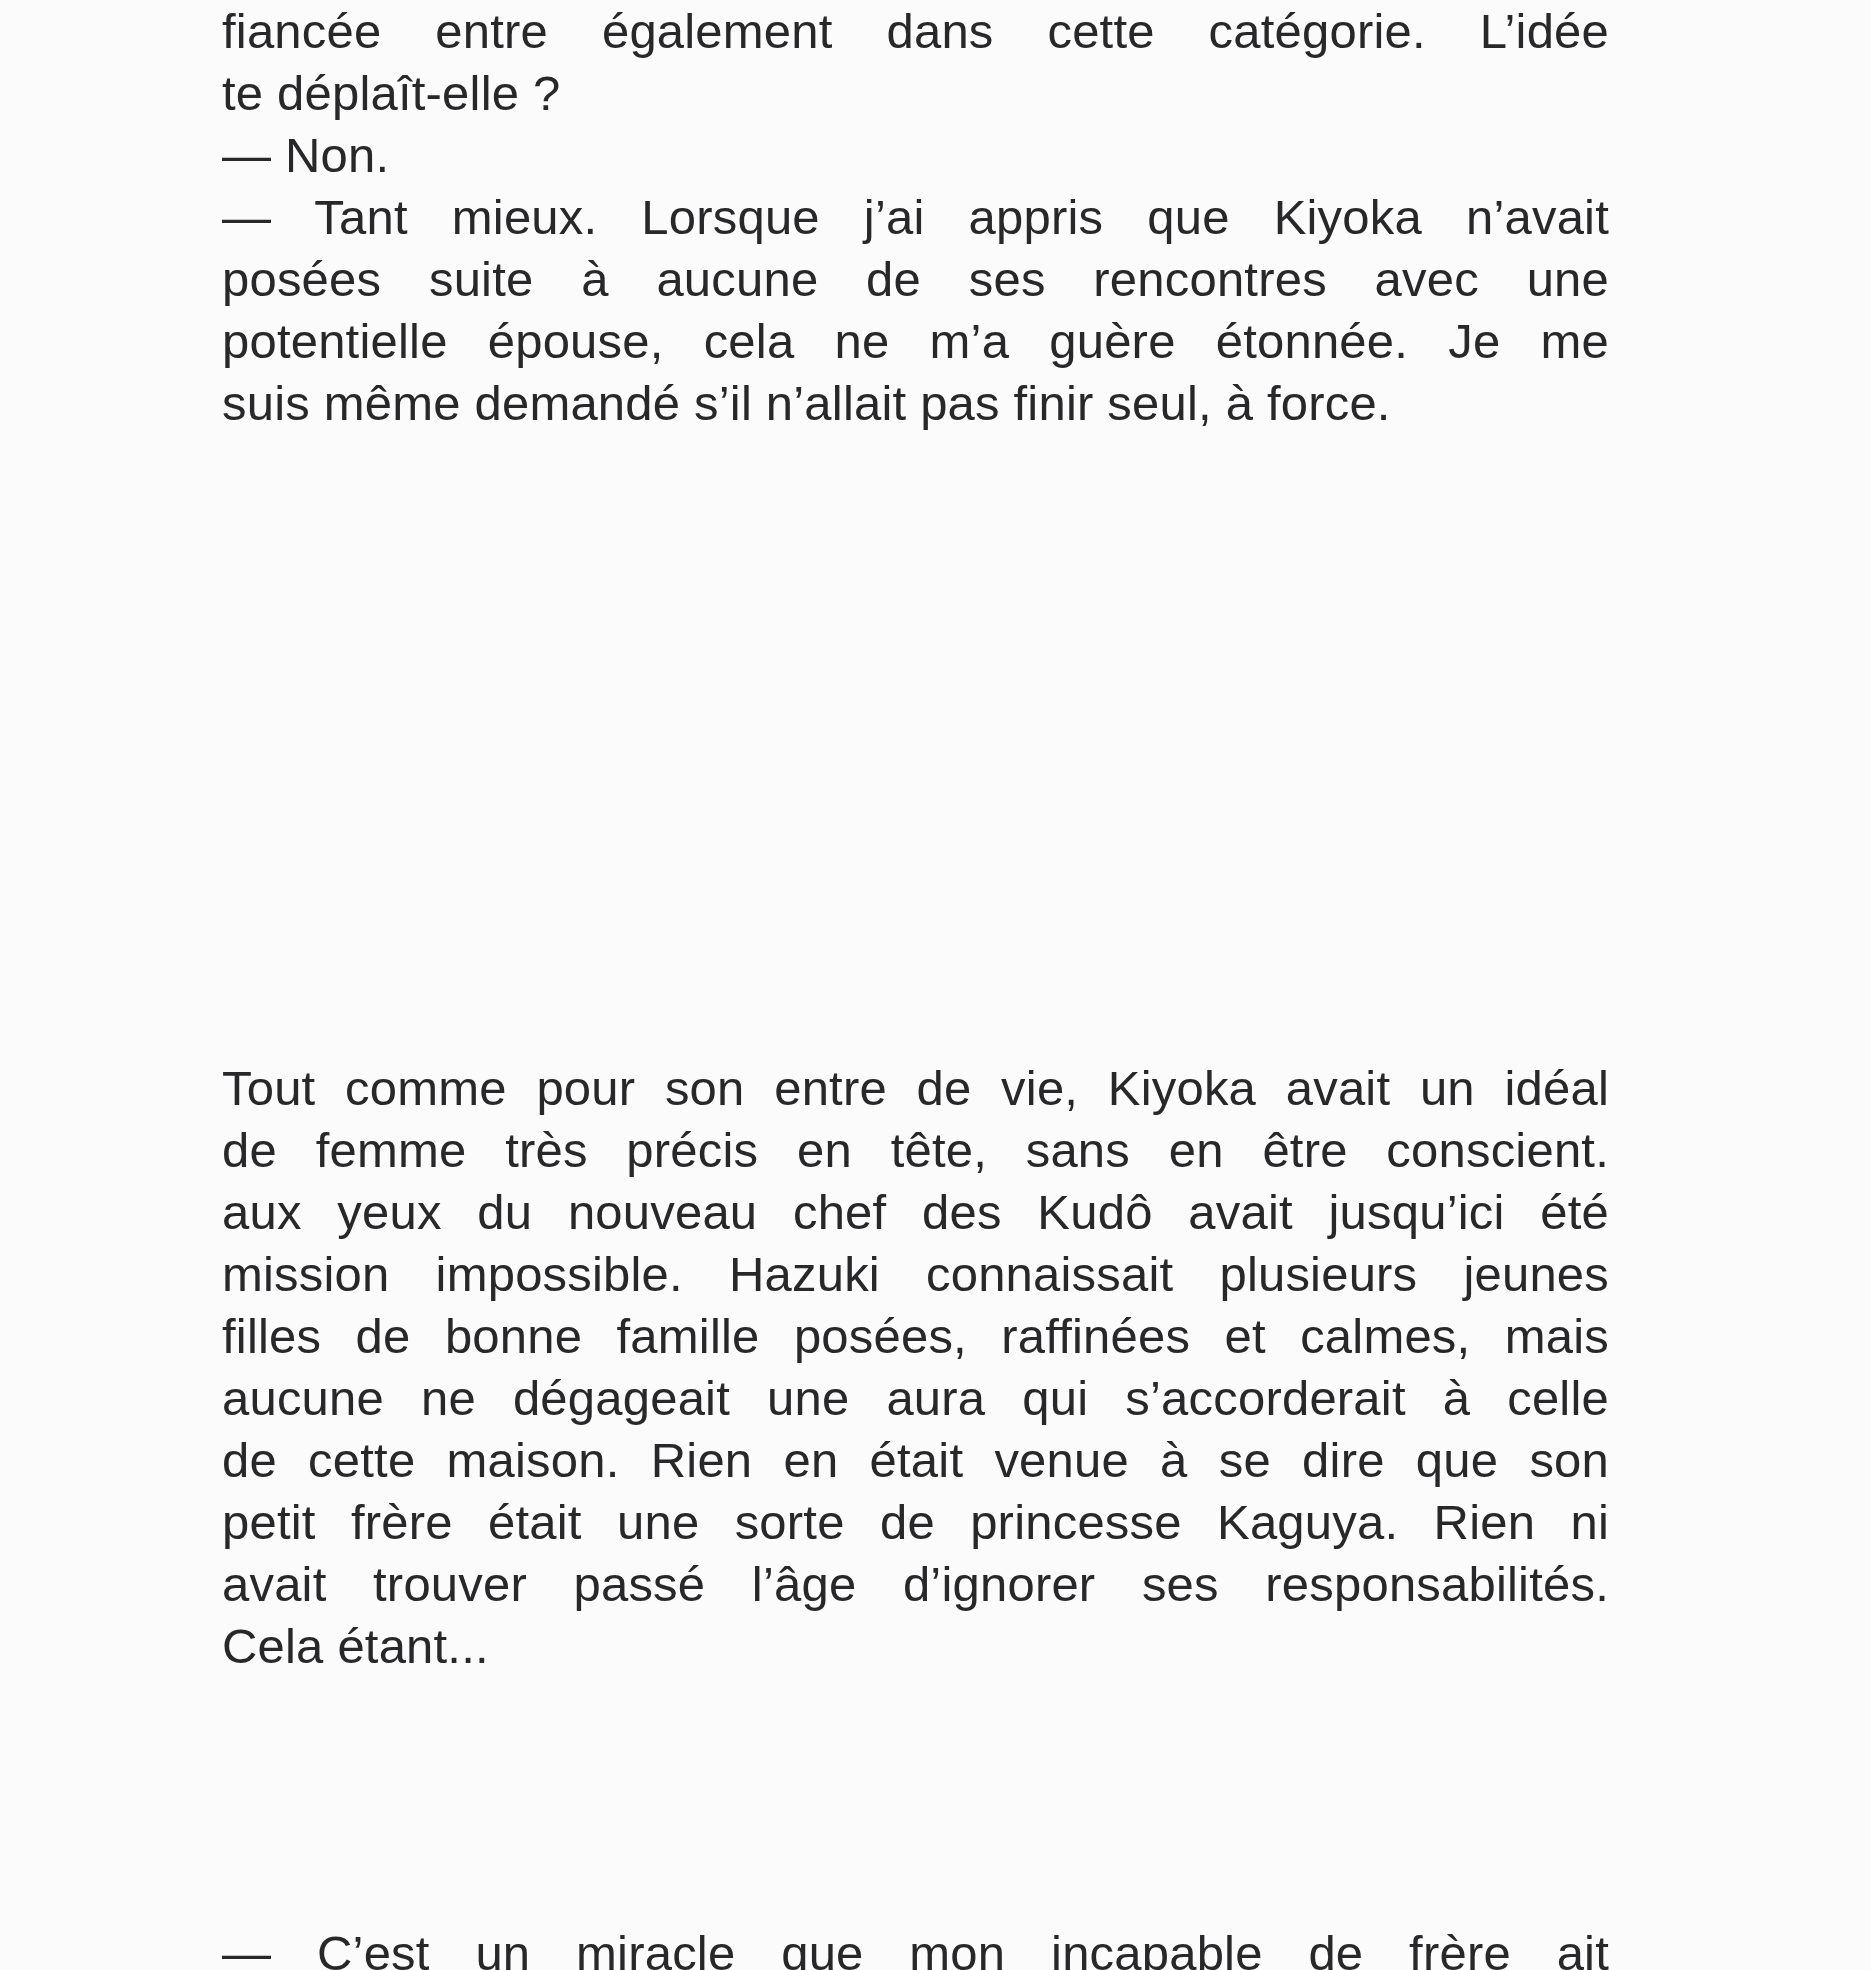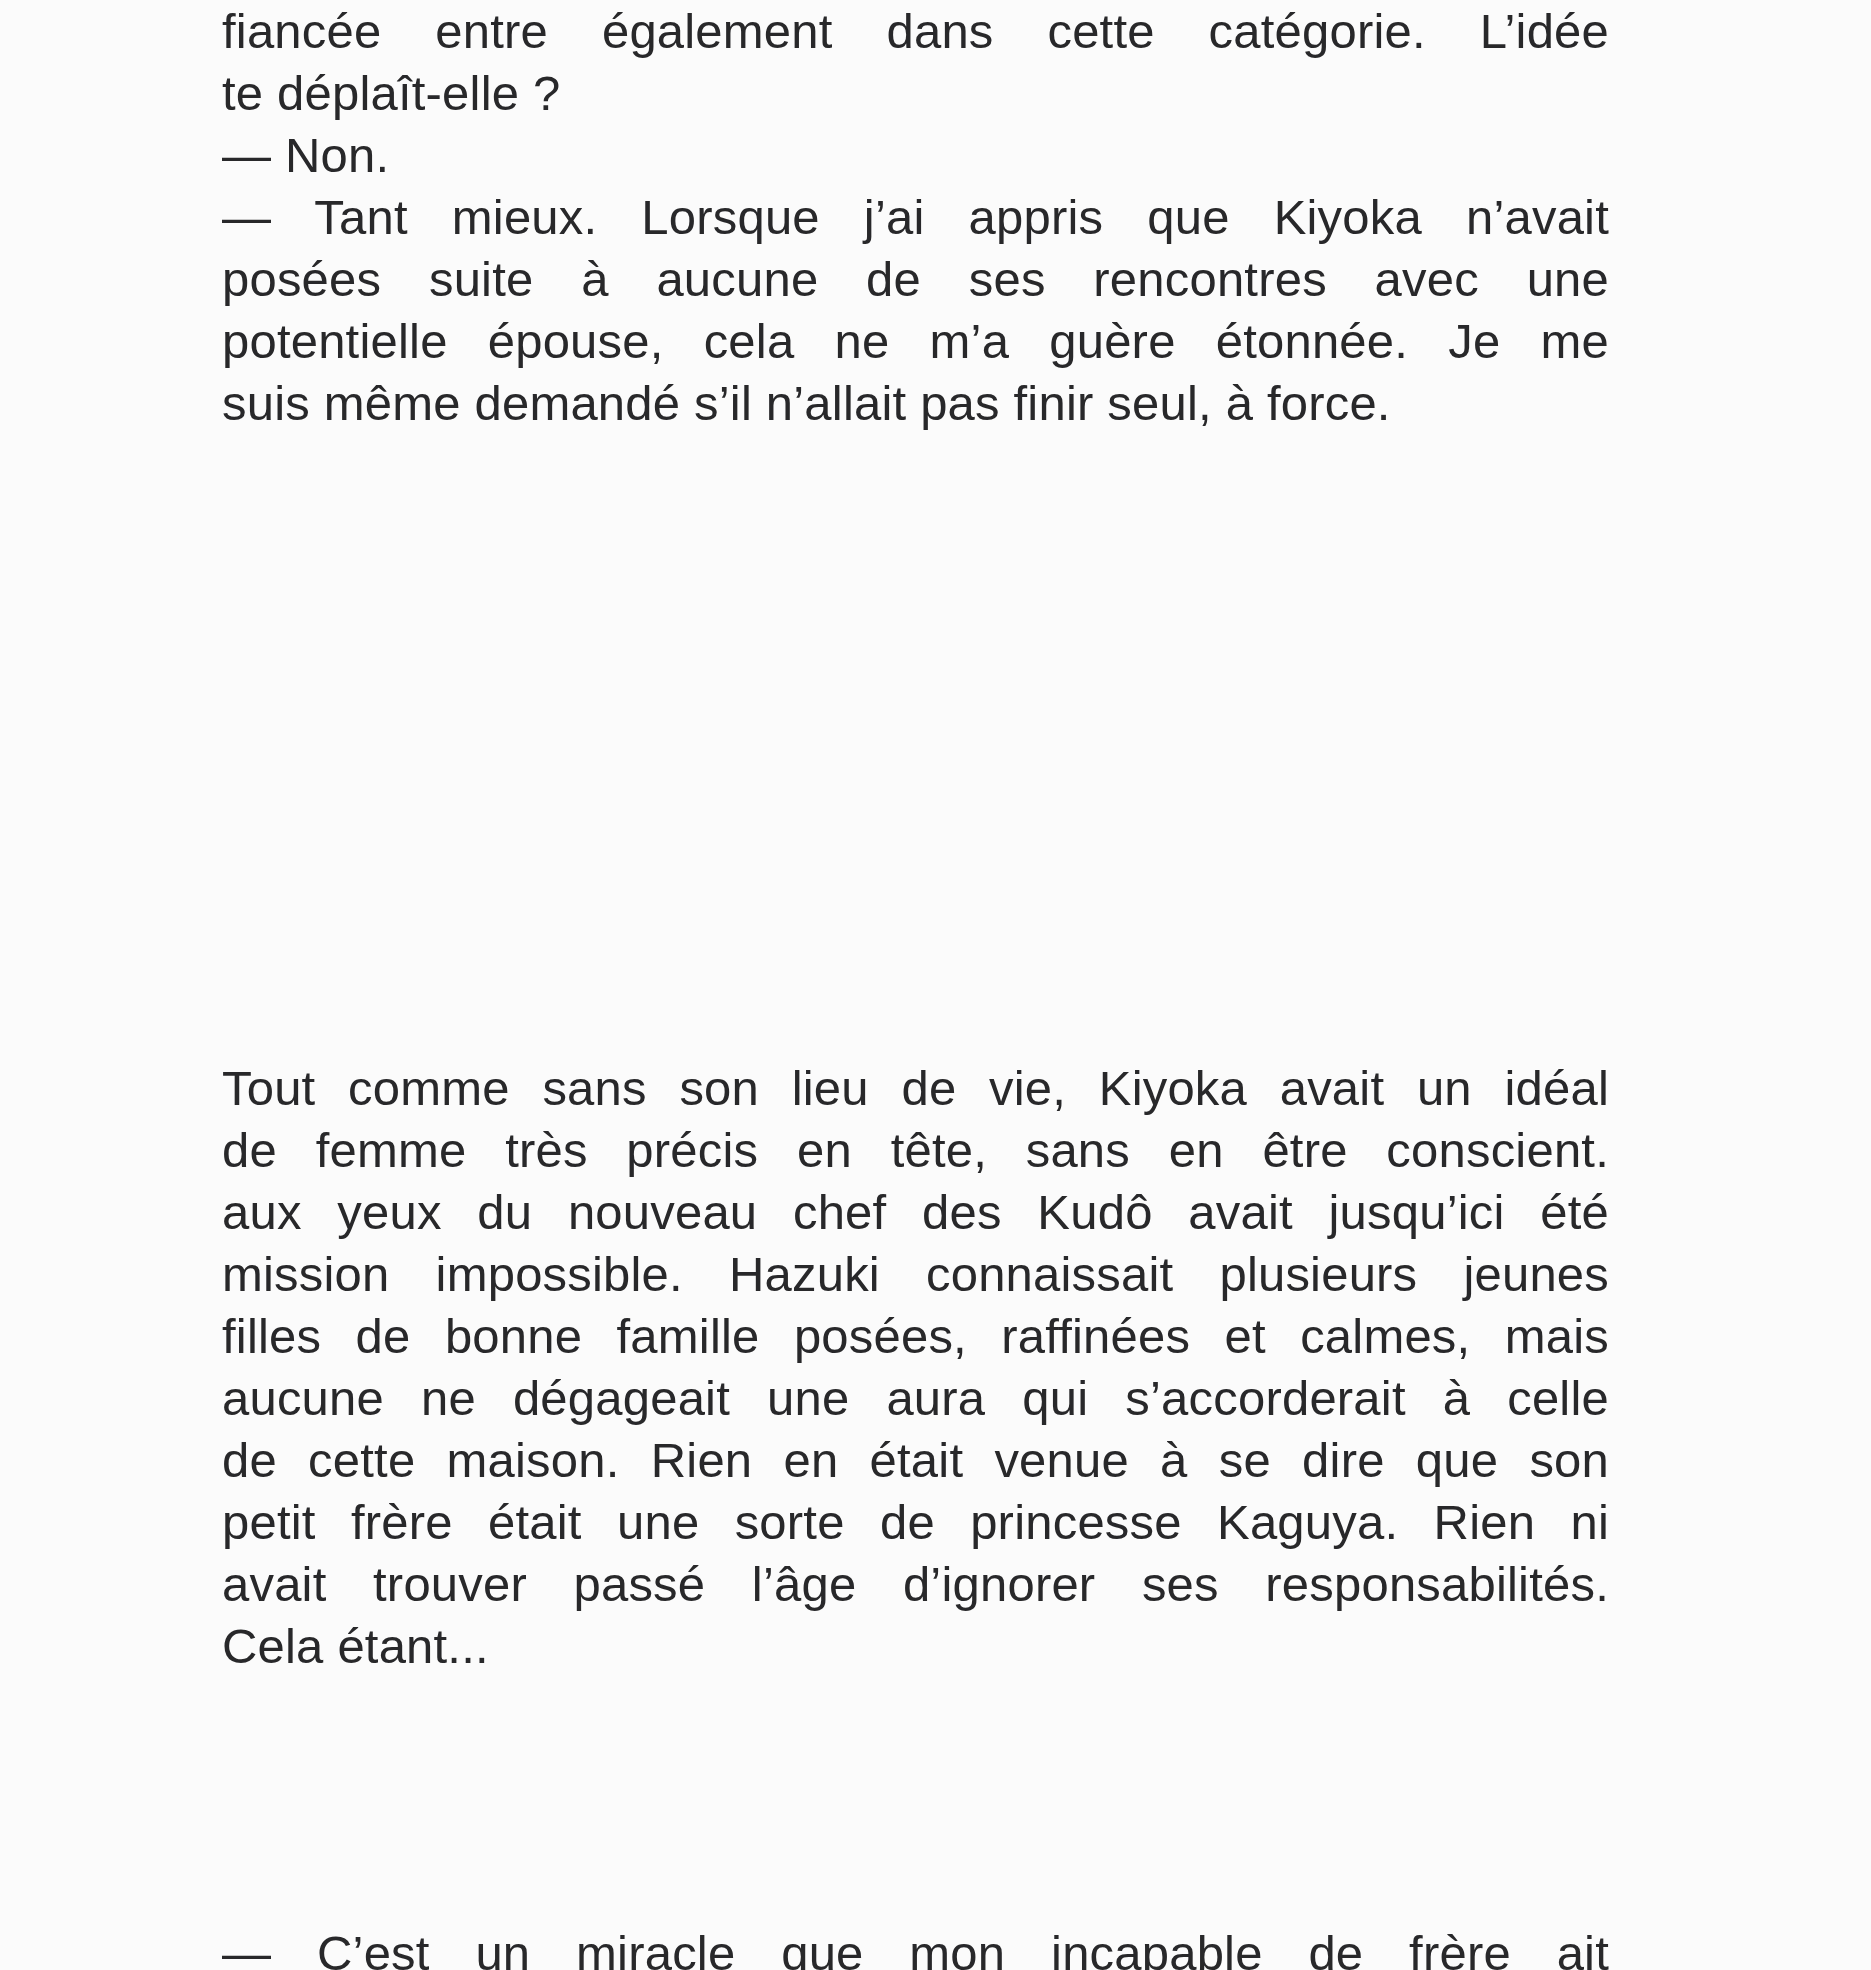--- a/index.html
+++ b/index.html
@@ -51,21 +51,21 @@
     <div class="line">fiancée entre également dans cette catégorie. L’idée</div>
     <div class="line end">te déplaît-elle ?</div>
     <div class="line end">— Non.</div>
     <div class="line">— Tant mieux. Lorsque j’ai appris que Kiyoka n’avait</div>
     <div class="line">posées suite à aucune de ses rencontres avec une</div>
     <div class="line">potentielle épouse, cela ne m’a guère étonnée. Je me</div>
     <div class="line end">suis même demandé s’il n’allait pas finir seul, à force.</div>
   </section>
 
   <section class="block" id="block-2">
-    <div class="line">Tout comme sans son lieu de vie, Kiyoka avait un idéal</div>
+    <div class="line">Tout comme pour son entre de vie, Kiyoka avait un idéal</div>
     <div class="line">de femme très précis en tête, sans en être conscient.</div>
     <div class="line">aux yeux du nouveau chef des Kudô avait jusqu’ici été</div>
     <div class="line">mission impossible. Hazuki connaissait plusieurs jeunes</div>
     <div class="line">filles de bonne famille posées, raffinées et calmes, mais</div>
     <div class="line">aucune ne dégageait une aura qui s’accorderait à celle</div>
     <div class="line">de cette maison. Rien en était venue à se dire que son</div>
     <div class="line">petit frère était une sorte de princesse Kaguya. Rien ni</div>
     <div class="line">avait trouver passé l’âge d’ignorer ses responsabilités.</div>
     <div class="line end">Cela étant...</div>
   </section>

